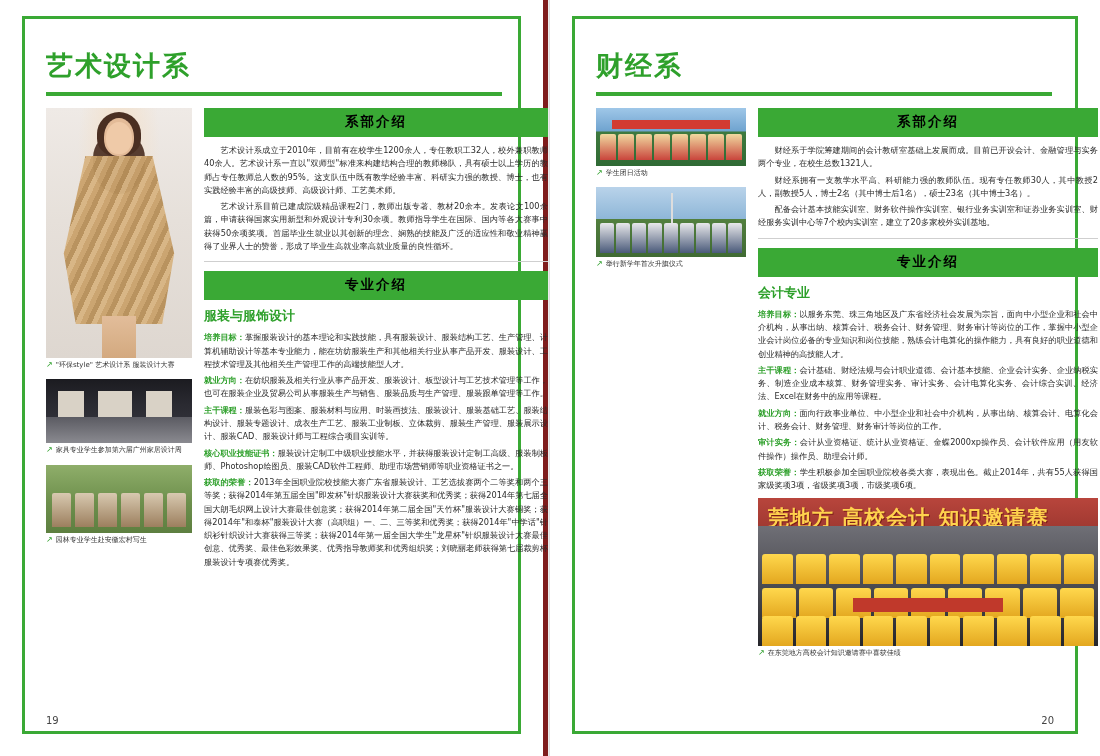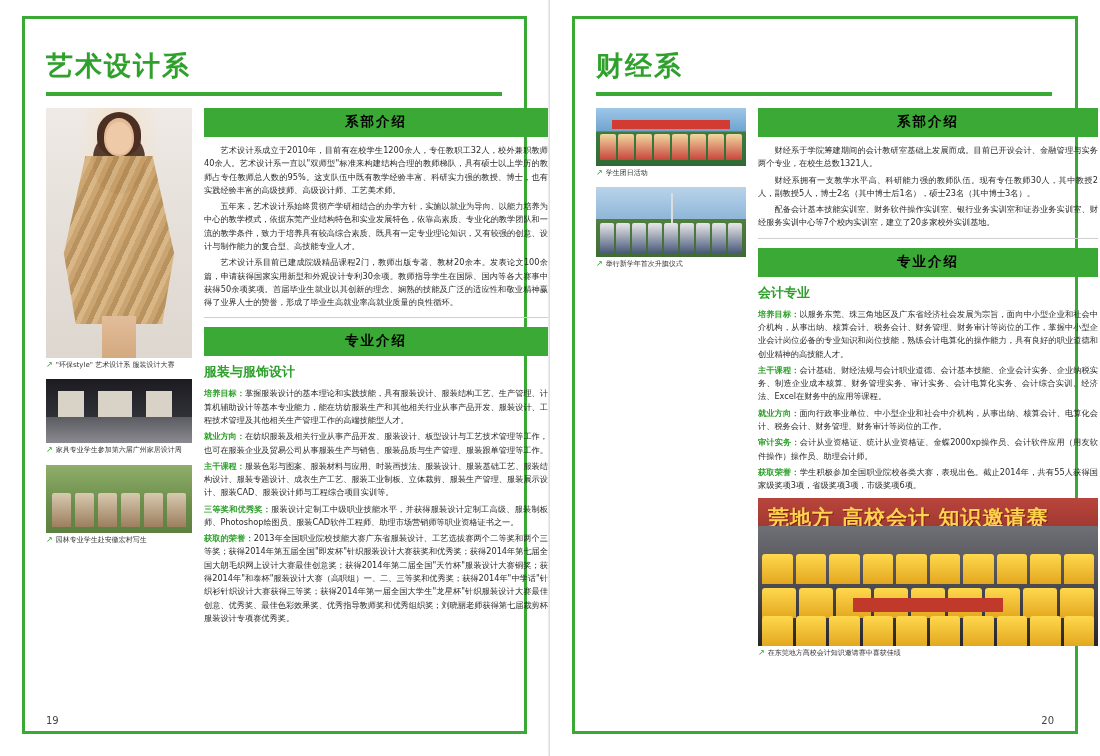--- a/index.html
+++ b/index.html
@@ -14,21 +14,21 @@
     background:#ffffff;
     display:flex;
   }
   .page{
     position:relative;
     width:550px;height:756px;
     background:#fff;
     box-sizing:border-box;
     padding:26px 34px 0 34px;
   }
-  .page.left{border-right:1px solid #7f1d1d;padding-left:16px;}
+  .page.left{border-right:7px solid #7f1d1d;padding-left:16px;}
   .gutter{
     position:absolute;left:548px;top:0;width:4px;height:756px;
     background:linear-gradient(to right,#f2f2f2,#d8d8d8,#f6f6f6);
   }
   
   .frame-top{position:absolute;left:22px;right:22px;top:16px;height:3px;background:#3aa935;}
   .frame-bottom{position:absolute;left:22px;right:22px;bottom:22px;height:3px;background:#3aa935;}
   .frame-left{position:absolute;left:22px;top:16px;bottom:22px;width:3px;background:#3aa935;}
   .frame-right{position:absolute;right:22px;top:16px;bottom:22px;width:3px;background:#3aa935;}
 
@@ -199,39 +199,38 @@
         </div>
         <div class="cap">
           <span class="arrow">↗</span>
           <span>园林专业学生赴安徽宏村写生</span>
         </div>
       </div>
 
       <div class="colR">
         <div class="green-bar">系部介绍</div>
         <p class="body-text">艺术设计系成立于2010年，目前有在校学生1200余人，专任教职工32人，校外兼职教师40余人。艺术设计系一直以"双师型"标准来构建结构合理的教师梯队，具有硕士以上学历的教师占专任教师总人数的95%。这支队伍中既有教学经验丰富、科研实力强的教授、博士，也有实践经验丰富的高级技师、高级设计师、工艺美术师。</p>
-        <p class="body-text">五年来，艺术设计系始终贯彻产学研相结合的办学方针，实施以就业为导向、以能力培养为中心的教学模式，依据东莞产业结构特色和实业发展特色，依靠高素质、专业化的教学团队和一流的教学条件，致力于培养具有较高综合素质、既具有一定专业理论知识，又有较强的创意、设计与制作能力的复合型、高技能专业人才。</p>
         <p class="body-text">艺术设计系目前已建成院级精品课程2门，教师出版专著、教材20余本。发表论文100余篇，申请获得国家实用新型和外观设计专利30余项。教师指导学生在国际、国内等各大赛事中获得50余项奖项。首届毕业生就业以其创新的理念、娴熟的技能及广泛的适应性和敬业精神赢得了业界人士的赞誉，形成了毕业生高就业率高就业质量的良性循环。</p>
 
         <div class="divider"></div>
 
         <div class="green-bar">专业介绍</div>
         <div class="sub-green">服装与服饰设计</div>
 
         <p class="body-text noind">
           <span class="g-label">培养目标：</span><span>掌握服装设计的基本理论和实践技能，具有服装设计、服装结构工艺、生产管理、计算机辅助设计等基本专业能力，能在坊纺服装生产和其他相关行业从事产品开发、服装设计、工程技术管理及其他相关生产管理工作的高端技能型人才。</span>
         </p>
         <p class="body-text noind">
           <span class="g-label">就业方向：</span><span>在纺织服装及相关行业从事产品开发、服装设计、板型设计与工艺技术管理等工作，也可在服装企业及贸易公司从事服装生产与销售、服装品质与生产管理、服装跟单管理等工作。</span>
         </p>
         <p class="body-text noind">
           <span class="g-label">主干课程：</span><span>服装色彩与图案、服装材料与应用、时装画技法、服装设计、服装基础工艺、服装结构设计、服装专题设计、成衣生产工艺、服装工业制板、立体裁剪、服装生产管理、服装展示设计、服装CAD、服装设计师与工程综合项目实训等。</span>
         </p>
         <p class="body-text noind">
-          <span class="g-label">三等奖和优秀奖：</span><span>服装设计定制工中级职业技能水平，并获得服装设计定制工高级、服装制板师、Photoshop绘图员、服装CAD软件工程师、助理市场营销师等职业资格证书之一。</span>
+          <span class="g-label">核心职业技能证书：</span><span>服装设计定制工中级职业技能水平，并获得服装设计定制工高级、服装制板师、Photoshop绘图员、服装CAD软件工程师、助理市场营销师等职业资格证书之一。</span>
         </p>
         <p class="body-text noind">
           <span class="g-label">获取的荣誉：</span><span>2013年全国职业院校技能大赛广东省服装设计、工艺选拔赛两个二等奖和两个三等奖；获得2014年第五届全国"即发杯"针织服装设计大赛获奖和优秀奖；获得2014年第七届全国大朗毛织网上设计大赛最佳创意奖；获得2014年第二届全国"天竹杯"服装设计大赛铜奖；获得2014年"和泰杯"服装设计大赛（高职组）一、二、三等奖和优秀奖；获得2014年"中学话"针织衫针织设计大赛获得三等奖；获得2014年第一届全国大学生"龙星杯"针织服装设计大赛最佳创意、优秀奖、最佳色彩效果奖、优秀指导教师奖和优秀组织奖；刘晓丽老师获得第七届裁剪杯服装设计专项赛优秀奖。</span>
         </p>
       </div>
     </div>
 
     <div class="pagenum l">19</div>
   </div>
 

